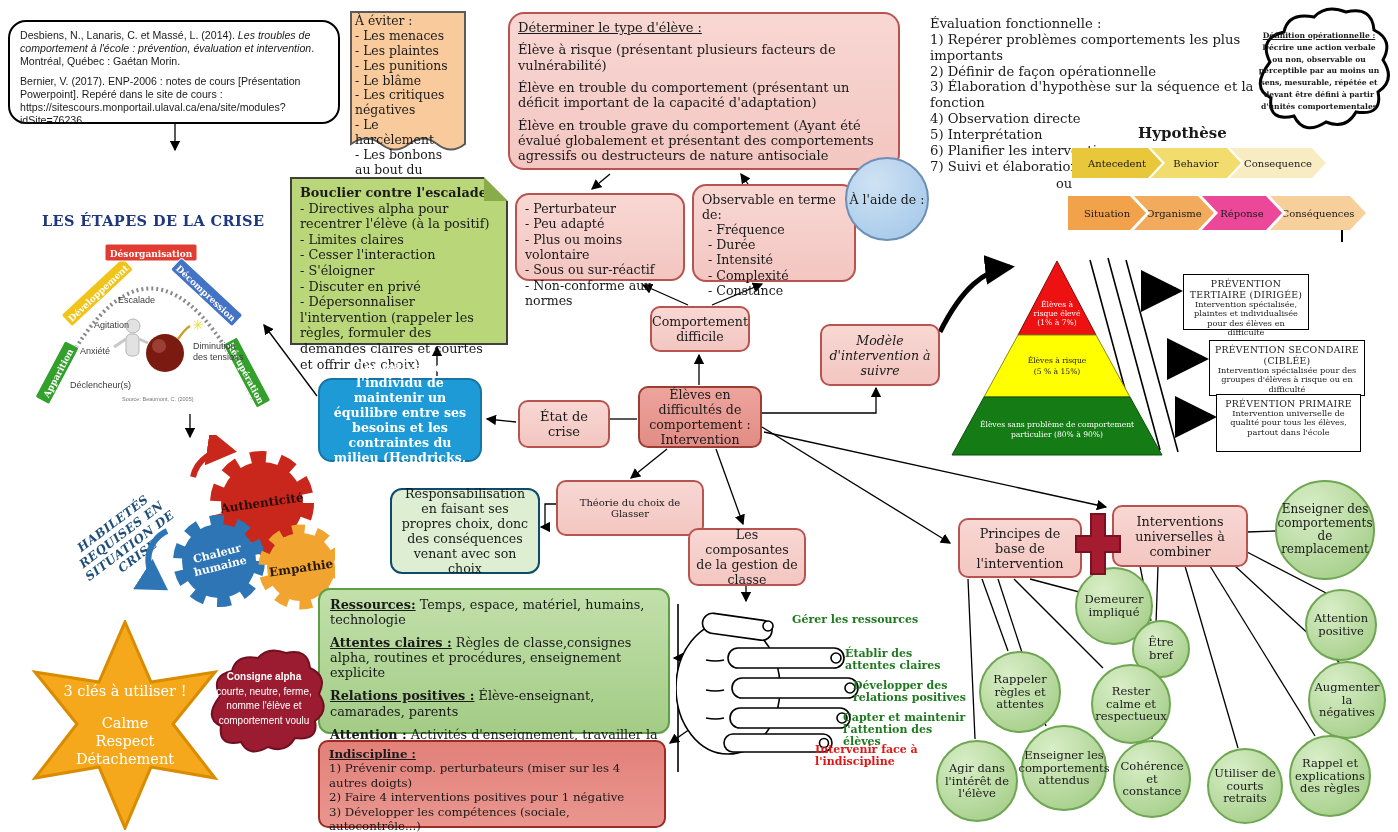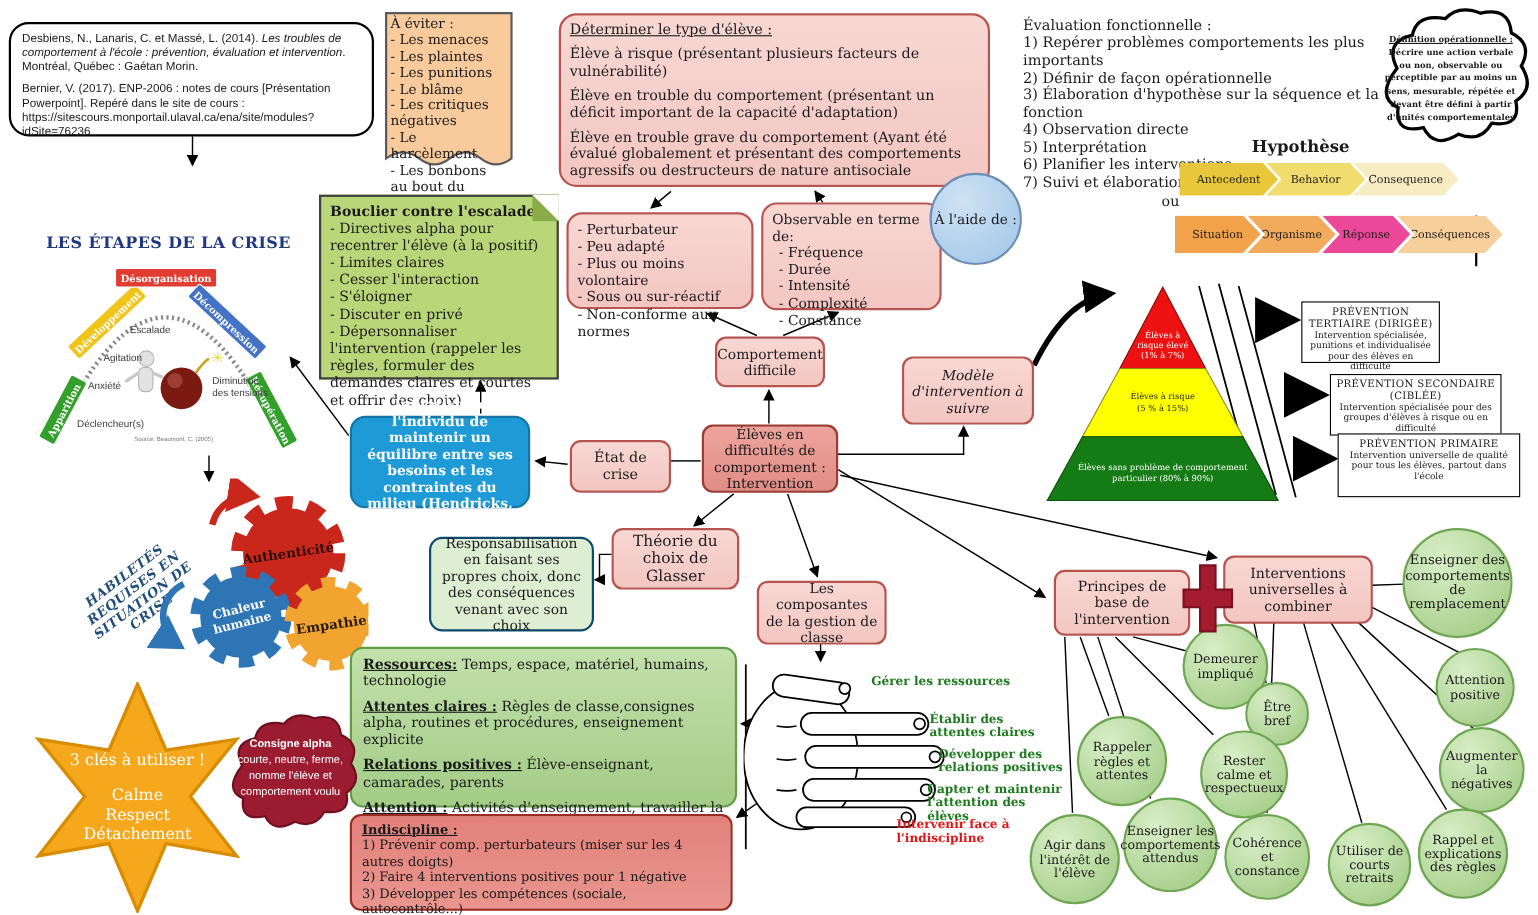--- a/index.html
+++ b/index.html
@@ -291,32 +291,32 @@
     <polygon points="34,142 180,142 212,200 2,200" fill="#157c15" stroke="#0c4f0c" stroke-width="1"></polygon>
     <g text-anchor="middle" font-size="7.6">
       <text fill="#fff"><tspan x="107" y="52">Élèves à</tspan><tspan x="107" y="61">risque élevé</tspan><tspan x="107" y="70">(1% à 7%)</tspan></text>
       <text fill="#1a1a1a"><tspan x="107" y="108">Élèves à risque</tspan><tspan x="107" y="119">(5 % à 15%)</tspan></text>
       <text fill="#fff"><tspan x="107" y="172">Élèves sans problème de comportement</tspan><tspan x="107" y="182">particulier (80% à 90%)</tspan></text>
     </g>
   </svg>
 
   <div class="prevbox" style="left:1183px;top:274px;width:126px;height:56px;z-index:2;">
     <div class="prevtitle">PRÉVENTION TERTIAIRE (DIRIGÉE)</div>
-    <div class="prevbody">Intervention spécialisée, punitions et individualisée pour des élèves en difficulté</div>
+    <div class="prevbody">Intervention spécialisée, plaintes et individualisée pour des élèves en difficulté</div>
   </div>
   <div class="prevbox" style="left:1209px;top:340px;width:156px;height:56px;z-index:2;">
     <div class="prevtitle">PRÉVENTION SECONDAIRE (CIBLÉE)</div>
     <div class="prevbody">Intervention spécialisée pour des groupes d'élèves à risque ou en difficulté</div>
   </div>
-  <div class="prevbox" style="left:1216px;top:394px;width:166px;height:58px;z-index:2;">
+  <div class="prevbox" style="left:1216px;top:394px;width:145px;height:58px;z-index:2;">
     <div class="prevtitle">PRÉVENTION PRIMAIRE</div>
     <div class="prevbody">Intervention universelle de qualité pour tous les élèves, partout dans l'école</div>
   </div>
 
-  <div class="abs pink" style="left:556px;top:480px;width:116px;height:56px;font-size:14px;z-index:2;">
+  <div class="abs pink" style="left:556px;top:480px;width:148px;height:56px;font-size:10px;z-index:2;">
     <span>Théorie du choix de Glasser</span>
   </div>
   <div class="abs lightgreen" style="left:390px;top:488px;width:150px;height:86px;font-size:12.6px;z-index:2;">
     <span>Responsabilisation en faisant ses propres choix, donc des conséquences venant avec son choix</span>
   </div>
   <div class="abs pink" style="left:688px;top:528px;width:118px;height:58px;font-size:12.6px;z-index:2;">
     <span>Les composantes de la gestion de classe</span>
   </div>
 
   <div class="abs" style="left:55px;top:435px;width:280px;height:190px;z-index:2;">

